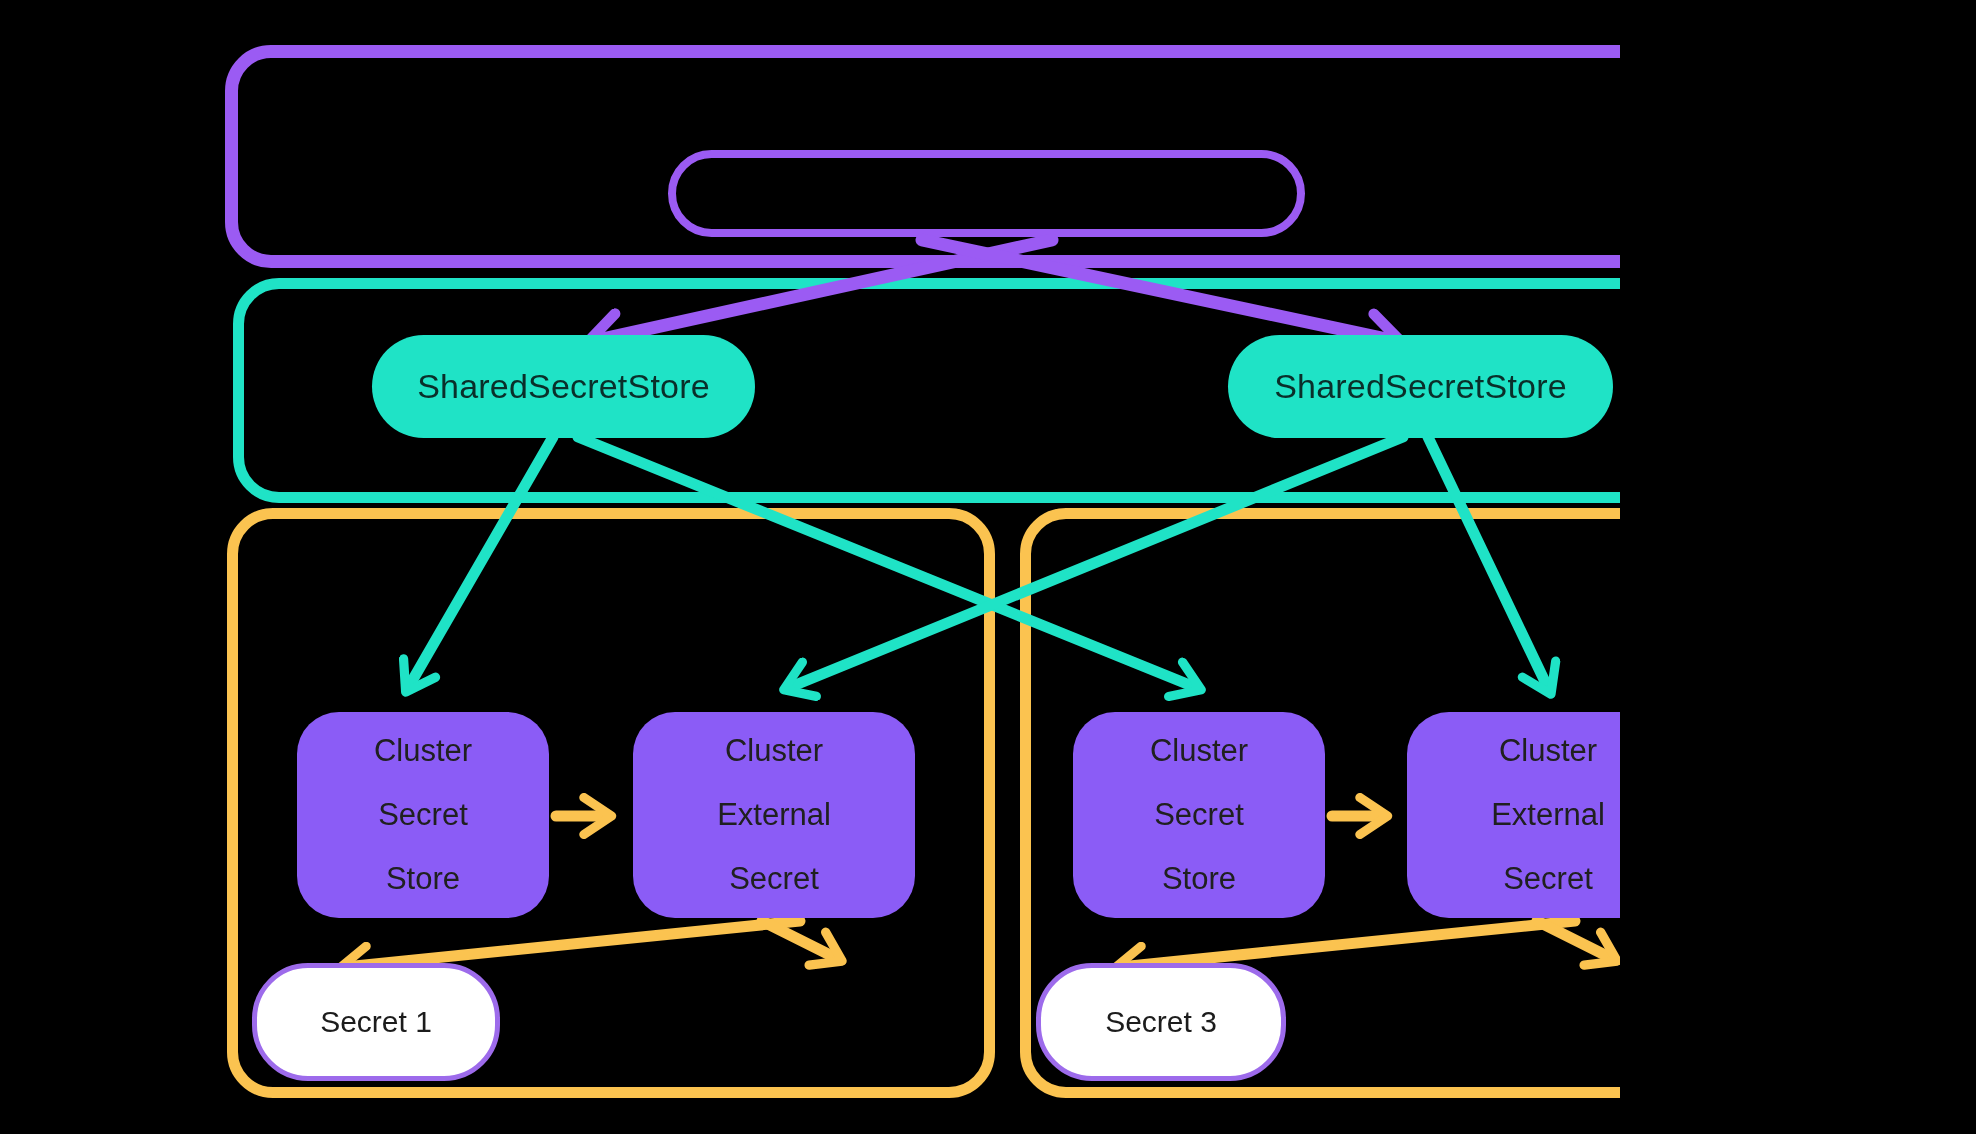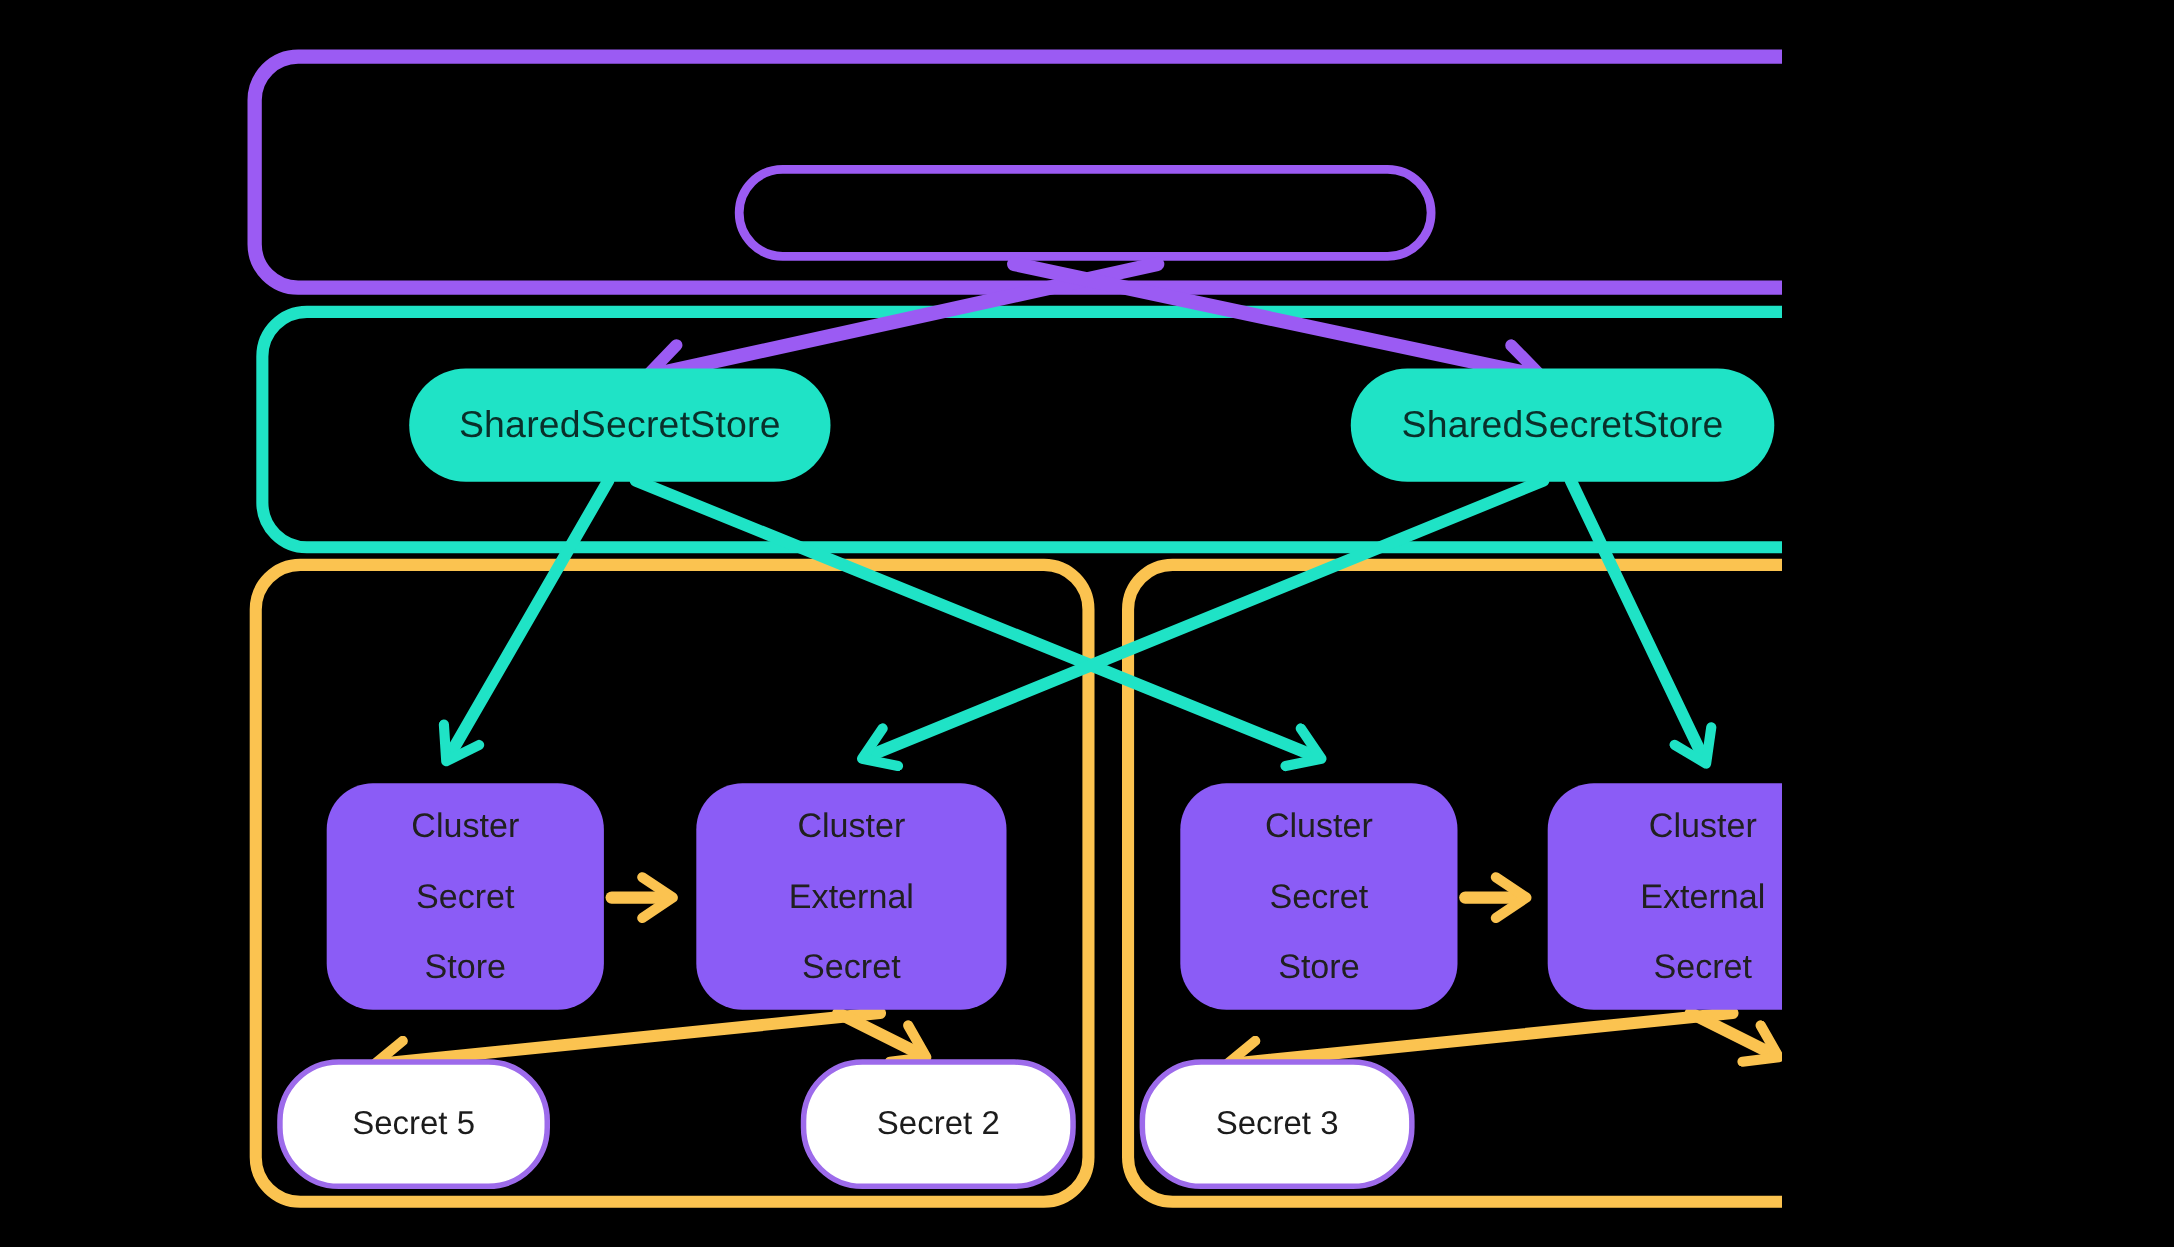--- a/index.html
+++ b/index.html
@@ -102,22 +102,19 @@
     <div class="line">Secret</div>
     <div class="line">Store</div>
   </div>
   <div class="abs cluster-box" style="left:1407px;top:712px;width:282px;height:206px;">
     <div class="line">Cluster</div>
     <div class="line">External</div>
     <div class="line">Secret</div>
   </div>
 
   <div class="abs secret-pill" style="left:252px;top:963px;width:248px;height:118px;">
-    <span>Secret 5</span>
-  </div>
-  <div class="abs secret-pill" style="left:728px;top:963px;width:250px;height:118px;">
-    <span>Secret 2</span>
+    <span>Secret 1</span>
   </div>
   <div class="abs secret-pill" style="left:1036px;top:963px;width:250px;height:118px;">
     <span>Secret 3</span>
   </div>
 
 </div>
 
 </body></html>

